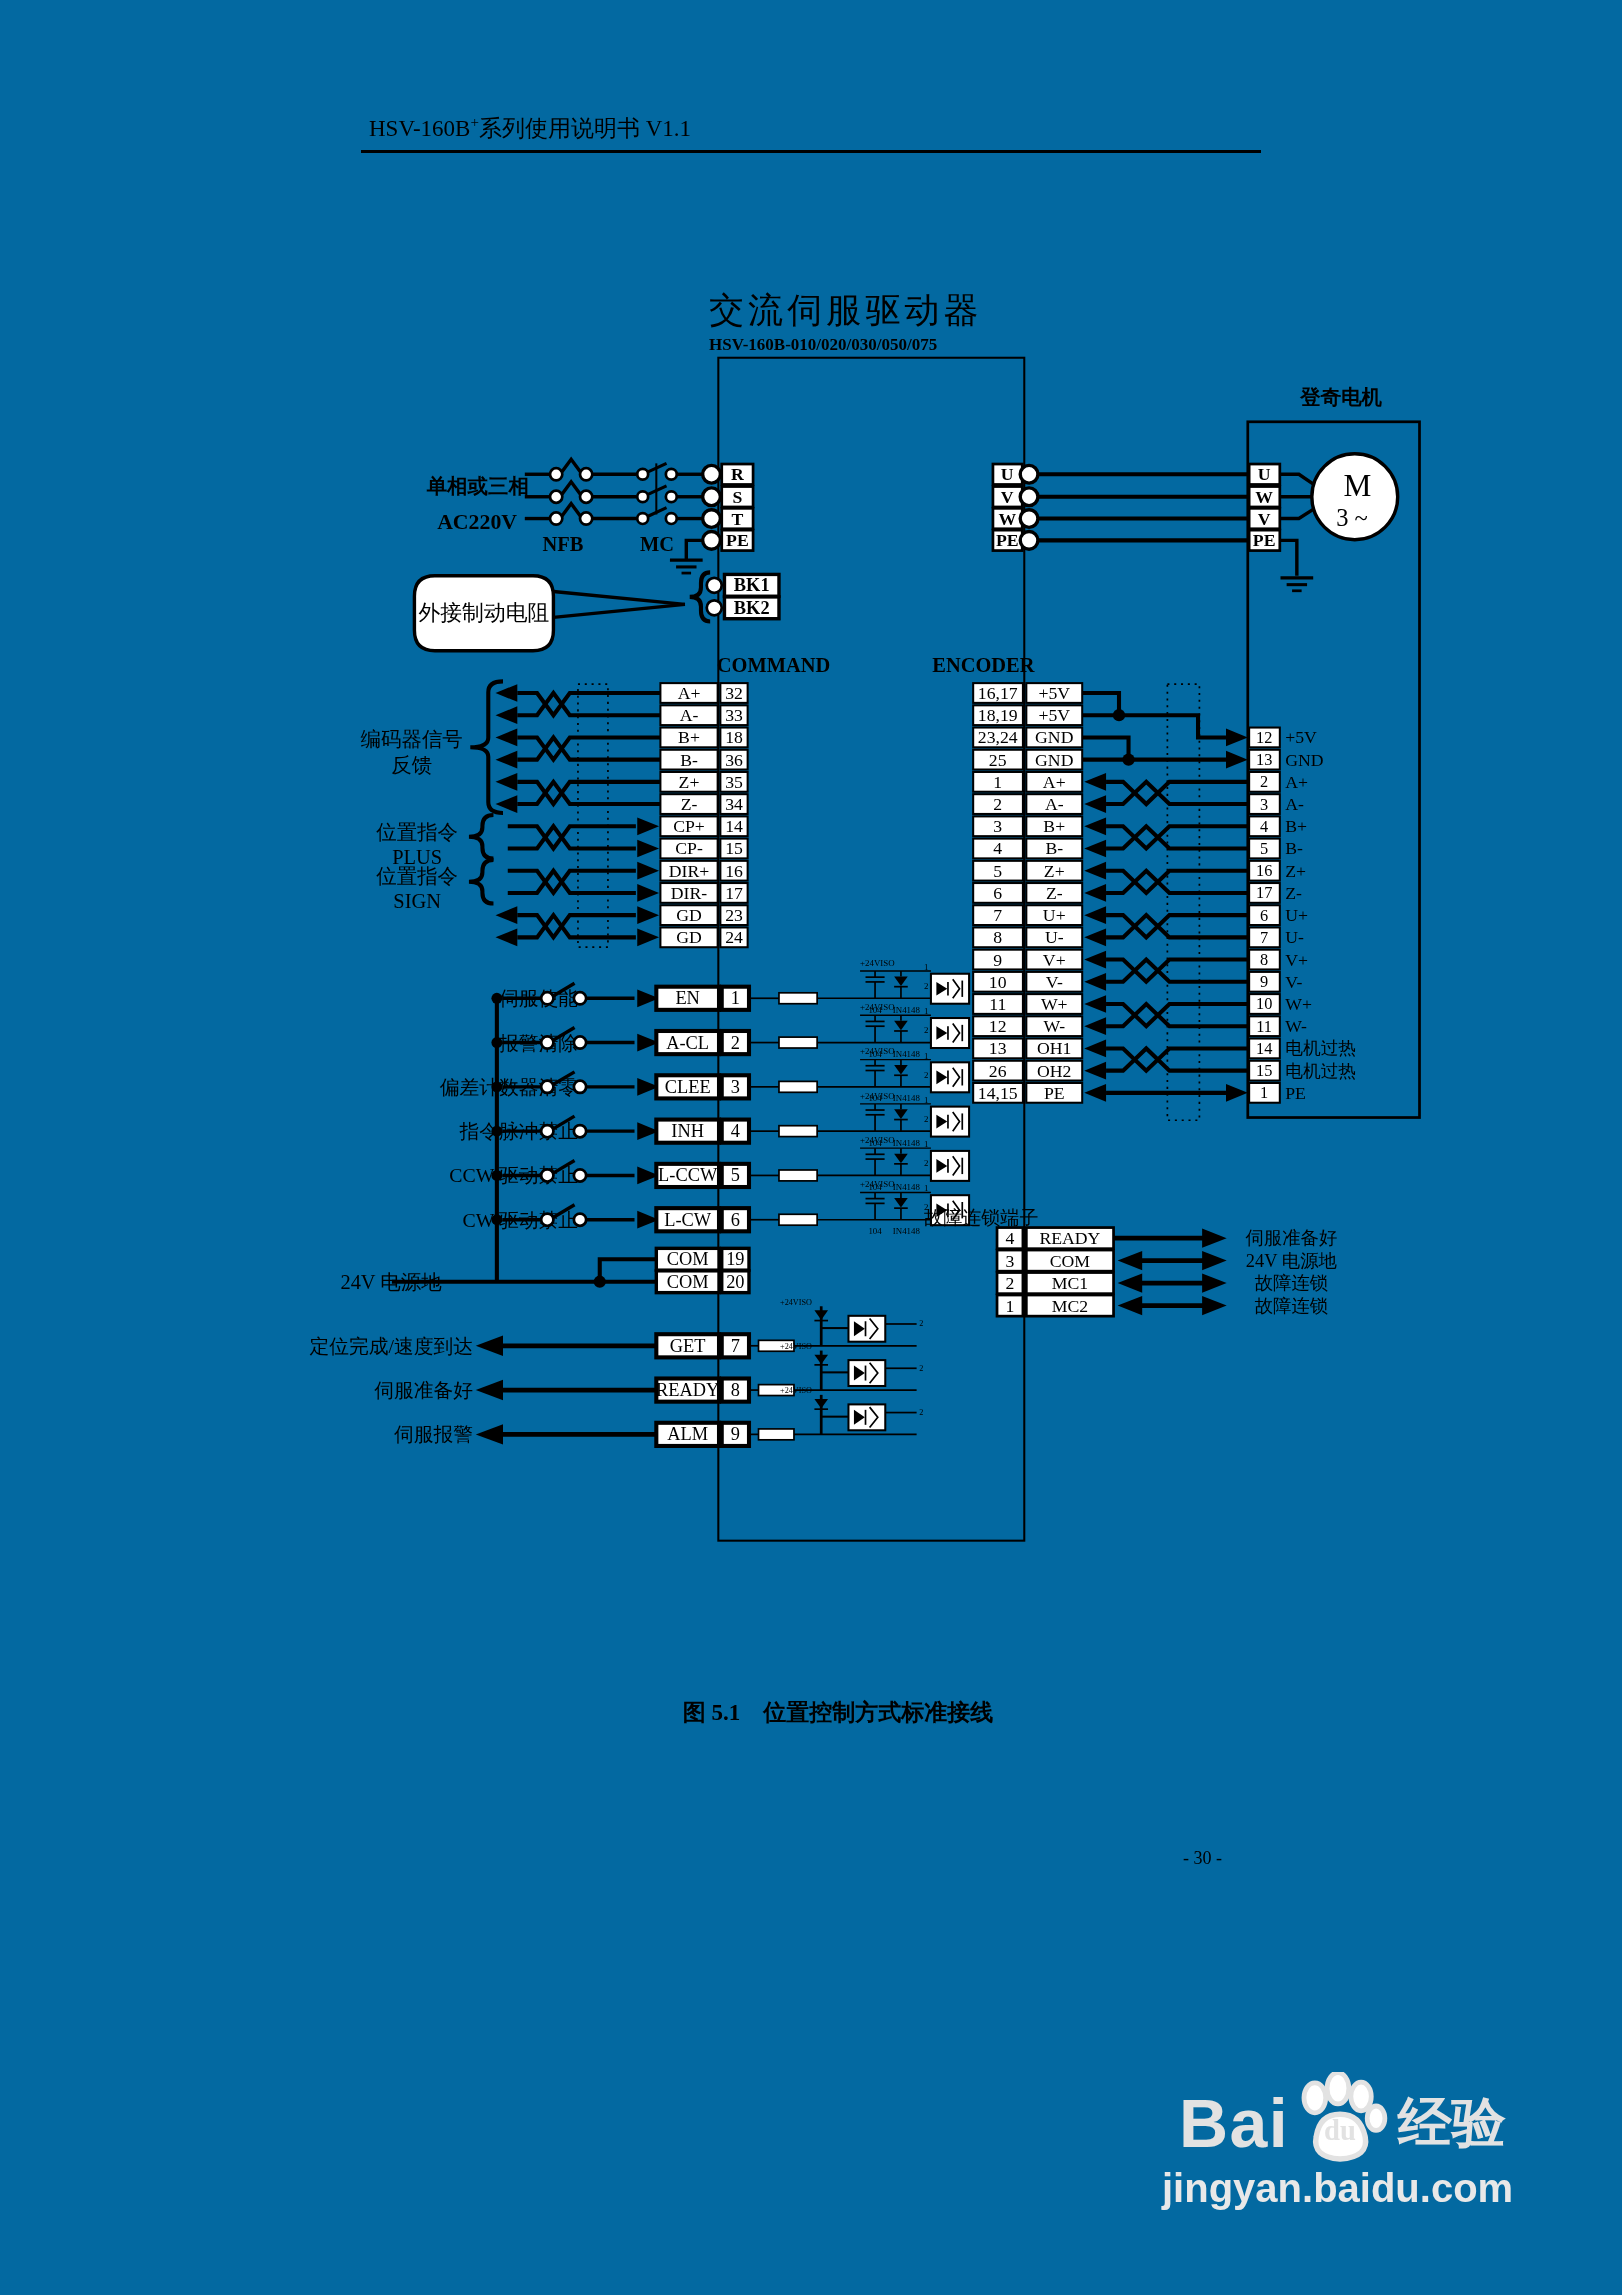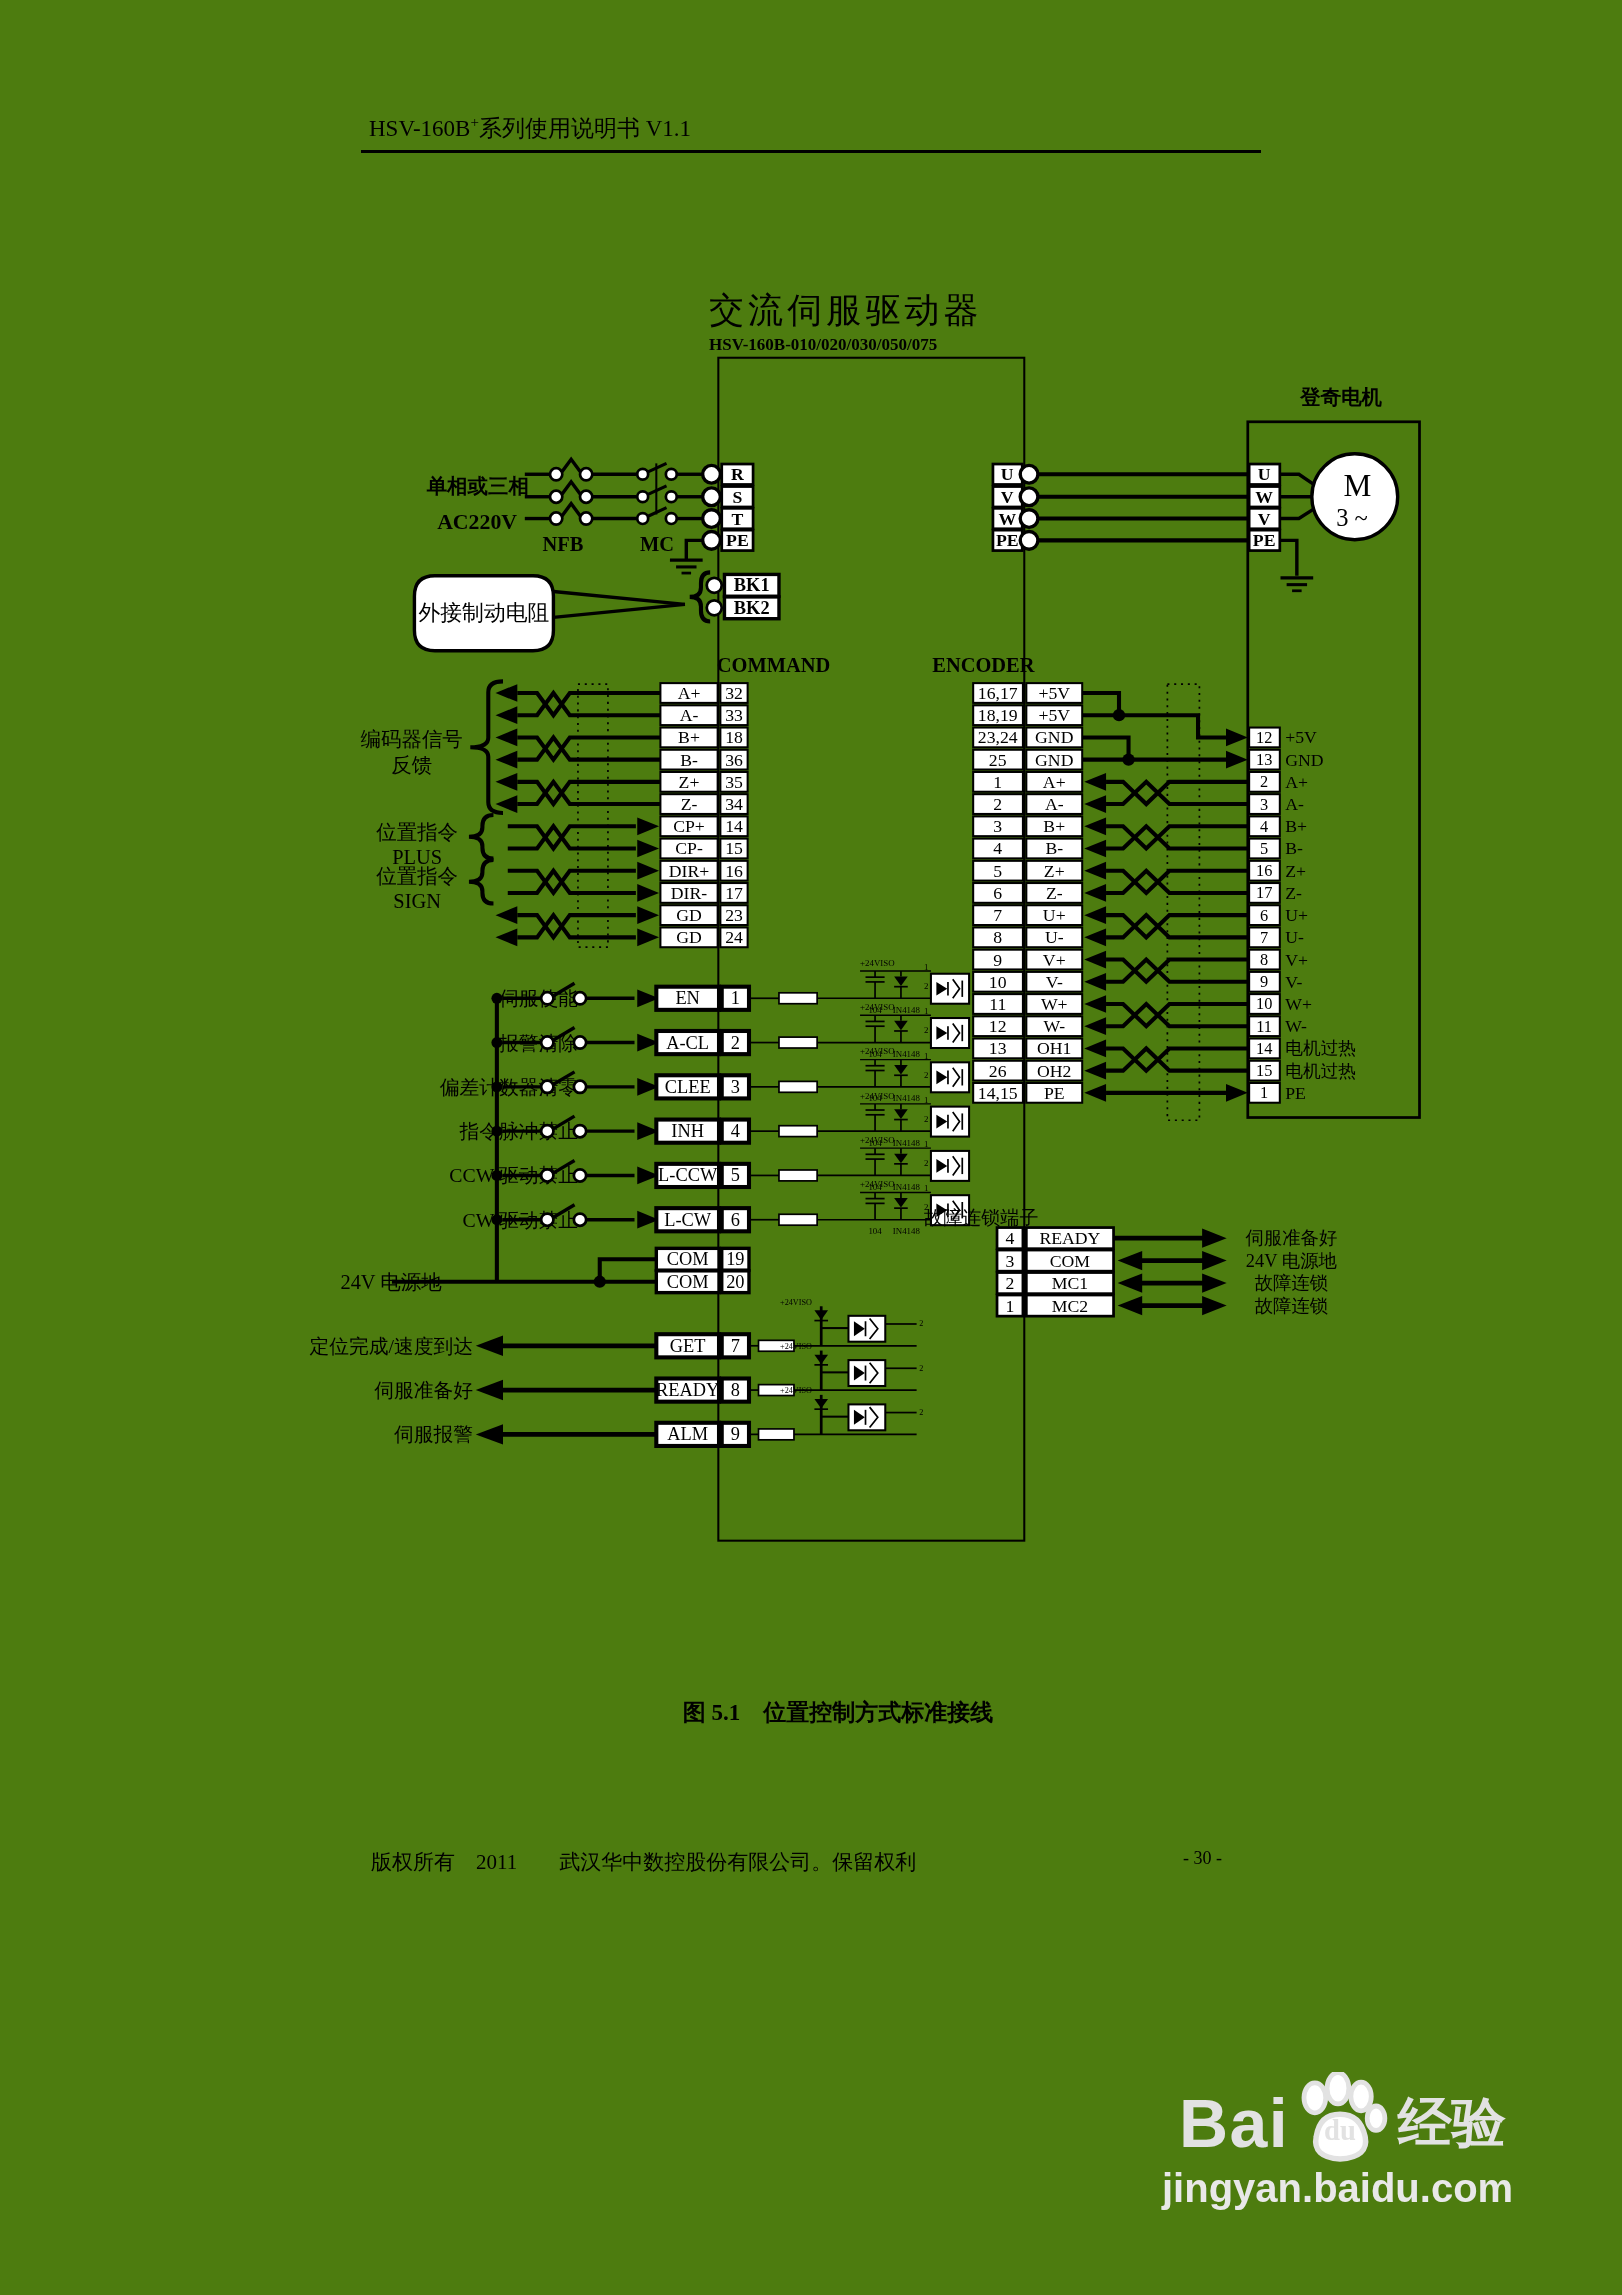--- a/index.html
+++ b/index.html
@@ -1,16 +1,16 @@
 <!DOCTYPE html>
 <html style="font-size:11px"><head>
 <meta charset="utf-8">
 <style>
   html,body{margin:0;padding:0;background:#888;}
-  .page{position:relative;width:1622px;height:2295px;background:#4d7c0f;overflow:hidden;
+  .page{position:relative;width:1622px;height:2295px;background:#0369a1;overflow:hidden;
         font-family:"Liberation Serif","DejaVu Serif",serif;color:#000;}
   .abs{position:absolute;white-space:pre;}
   .hdr{left:369px;top:113px;font-size:23px;}
   .hdr sup{font-size:15px;}
   .hdr-rule{left:361px;top:150px;width:900px;height:2.7px;background:#000;}
   .dg-title{left:709px;top:287px;width:354px;text-align:left;font-size:35px;letter-spacing:4.1px;}
   .dg-model{left:709px;top:335px;width:354px;text-align:left;font-size:17px;font-weight:bold;}
   .caption{left:470px;top:1608px;width:736px;text-align:center;font-weight:bold;font-size:23px;line-height:42px;}
   .footer-left{left:371px;top:1848px;font-size:21px;}
   .footer-page{left:1183px;top:1848px;font-size:18px;}
@@ -693,21 +693,20 @@
       <path d="M 1674 1916 H 1766" fill="none" stroke="#000" stroke-width="7"></path>
       <polygon points="1640,1916 1676,1902 1676,1930" fill="#000"></polygon>
       <polygon points="1800,1916 1764,1902 1764,1930" fill="#000"></polygon>
       <text x="1895" y="1916" font-size="27" fill="#000" text-anchor="middle" dominant-baseline="central" font-weight="normal">故障连锁</text>
     </svg>
 
   <div class="abs caption">
     <div>图 5.1　位置控制方式标准接线</div>
   </div>
 
-  <div class="abs footer-left">版权所有　2011　　武汉华中数控股份有限公司。保留权利</div>
   <div class="abs footer-page">- 30 -</div>
 
   <div class="abs wm">
     <span class="b">Bai</span>
     <svg width="102" height="102" viewBox="0 0 150 150">
       <ellipse cx="38" cy="38" rx="16" ry="22" fill="#fff" stroke="#e2e2e2" stroke-width="7"></ellipse>
       <ellipse cx="72" cy="24" rx="16" ry="23" fill="#fff" stroke="#e2e2e2" stroke-width="7"></ellipse>
       <ellipse cx="106" cy="36" rx="15" ry="21" fill="#fff" stroke="#e2e2e2" stroke-width="7"></ellipse>
       <ellipse cx="128" cy="68" rx="13" ry="18" fill="#fff" stroke="#e2e2e2" stroke-width="7"></ellipse>
       <path d="M 40 95 Q 45 62 75 62 Q 105 62 112 95 Q 118 125 75 128 Q 34 125 40 95 Z" fill="#fff" stroke="#e2e2e2" stroke-width="8"></path>

